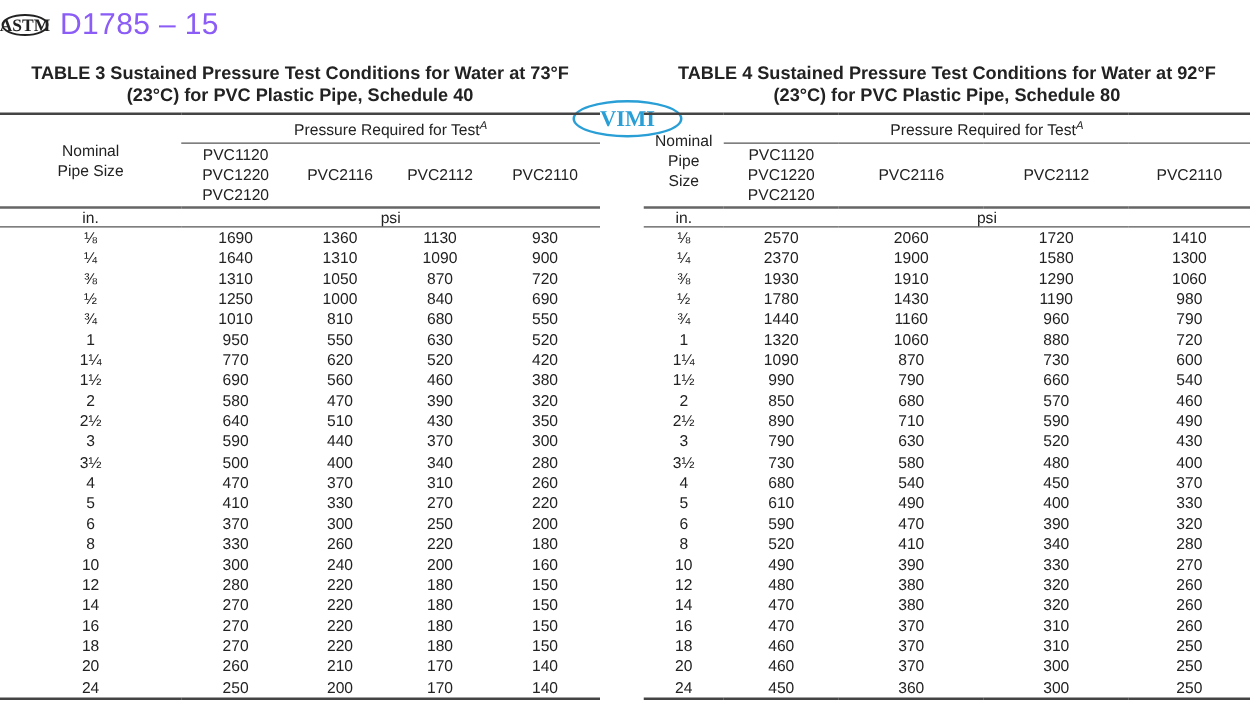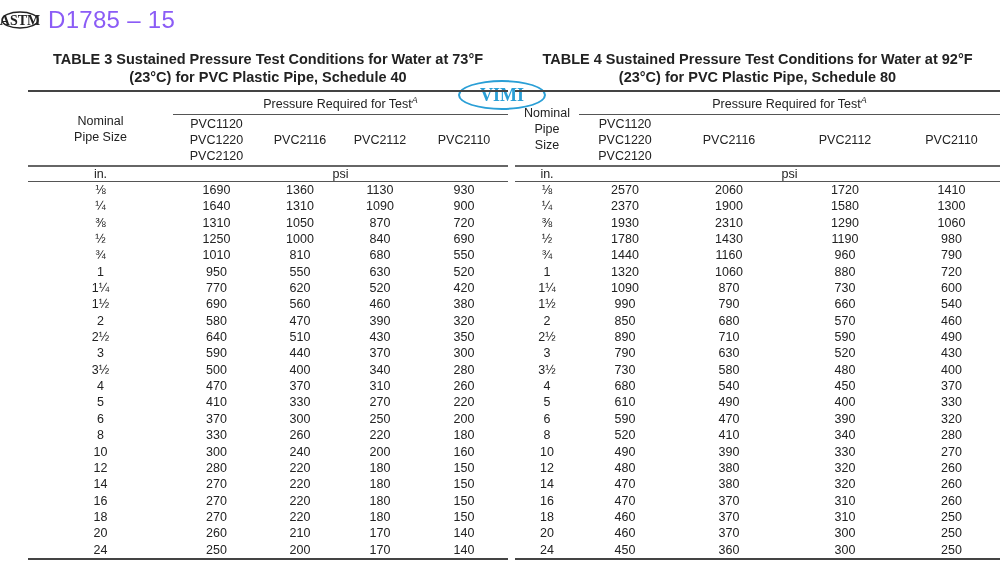--- a/index.html
+++ b/index.html
@@ -4,21 +4,21 @@
 <style>
   html, body { margin:0; padding:0; background:#ffffff; }
   body { width:1000px; height:572px; position:relative; overflow:hidden;
          font-family:"Liberation Sans", sans-serif; color:#222; }
   .header { position:absolute; top:4px; left:0; width:908px; height:32px;
             display:flex; justify-content:flex-start; align-items:center; gap:8px; }
   .logo { width:40px; height:30px; }
   .doc-id { font-weight:normal; font-size:24px; color:#8b5cf6; letter-spacing:0.3px; }
 
   .table-block { position:absolute; top:50px; }
-  .t3 { left:0; width:480px;margin-left:28px; }
+  .t3 { left:0; width:480px; }
   .t4 { left:515px; width:485px; }
 
   .caption { font-weight:bold; font-size:14.5px; text-align:center; line-height:18px; color:#222; white-space:nowrap; }
   table { border-collapse:collapse; width:100%; font-size:12.5px; color:#222; }
   .rule-top { border-top:2px solid #444; }
   th { font-weight:normal; }
   td, th { text-align:center; padding:0; }
   tbody td { height:16.35px; line-height:16.35px; }
   .group-head th.pres { border-bottom:1px solid #555; height:22px; }
   .sub-head th { height:50px; line-height:16px; }
@@ -291,21 +291,21 @@
         <tr>
           <td>¼</td>
           <td>2370</td>
           <td>1900</td>
           <td>1580</td>
           <td>1300</td>
         </tr>
         <tr>
           <td>⅜</td>
           <td>1930</td>
-          <td>2310</td>
+          <td>1910</td>
           <td>1290</td>
           <td>1060</td>
         </tr>
         <tr>
           <td>½</td>
           <td>1780</td>
           <td>1430</td>
           <td>1190</td>
           <td>980</td>
         </tr>

